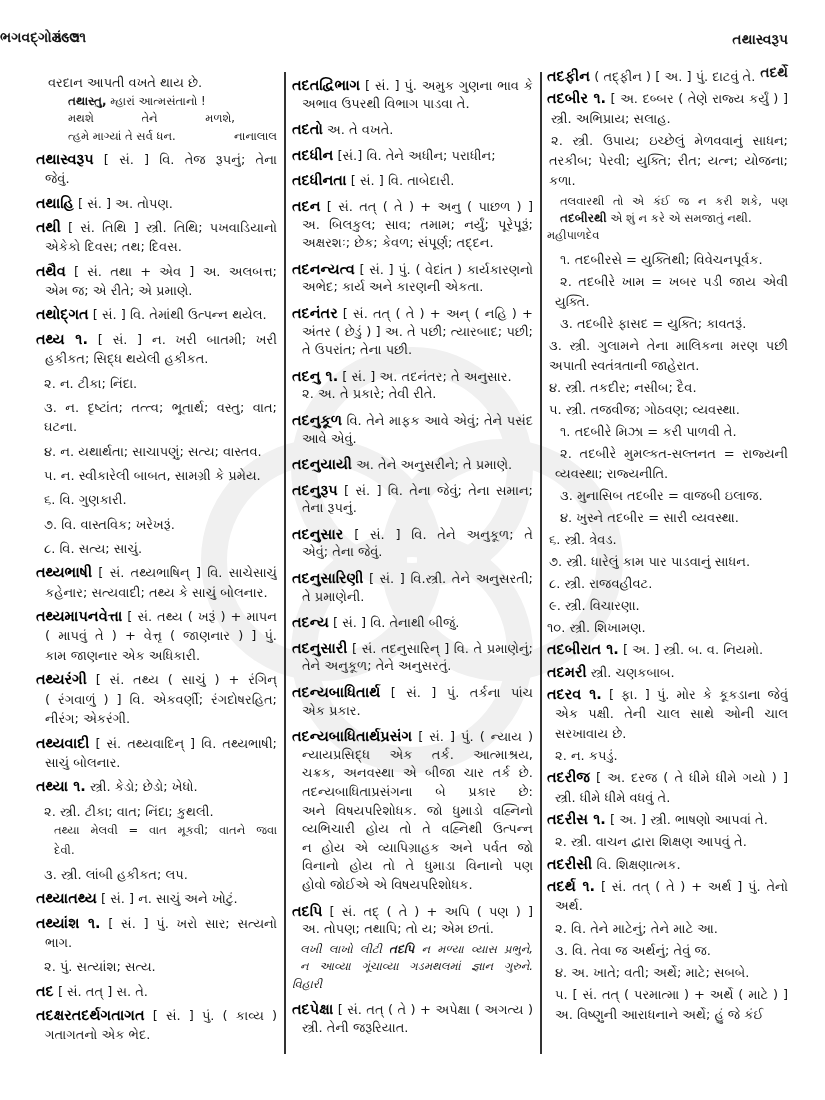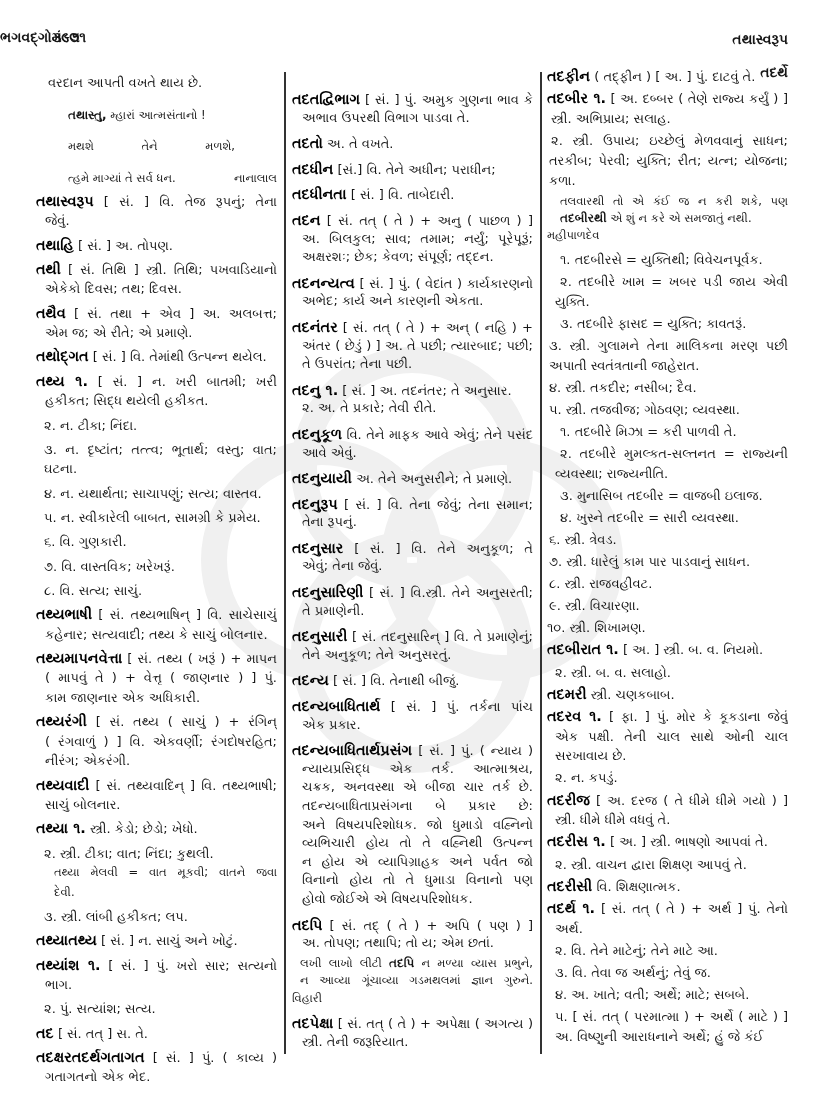--- a/index.html
+++ b/index.html
@@ -9,43 +9,43 @@
   }
   .watermark { position: absolute; left: 0; top: 0; width: 825px; height: 1100px; z-index: 0; }
   .hdr { position: absolute; font-weight: bold; font-size: 14px; line-height: 18px; z-index: 1; white-space: nowrap; }
   .hdr-page { left: 52px; top: 28px; }
   .hdr-title { left: 0; width: 825px; top: 28px; text-align: left; }
   .hdr-g1 { right: 37px; top: 30px; }
   .hdr-g2 { right: 37px; top: 51px; margin-top: 12px; }
   .rule { position: absolute; top: 72px; height: 982px; width: 1.5px; background: #333; z-index: 1; }
   .col { position: absolute; width: 241px; z-index: 1; }
   .colL { left: 36px; top: 73px; --lh: 19.5px; --gap: 4.8px; --qlh: 17.5px; }
-  .colM { left: 292px; top: 90px; --lh: 18.6px; --gap: 7px; --qlh: 17.5px; }
+  .colM { left: 292px; top: 76px; --lh: 18.6px; --gap: 7px; --qlh: 17.5px; }
   .colR { left: 547px; top: 67px; --lh: 19.8px; --gap: 2.3px; --qlh: 17px; }
   .blk { margin-top: var(--gap); }
   .blk:first-child { margin-top: 0; }
   .nogap { margin-top: 0 !important; }
-  .g2 { margin-top: 2px !important; }
+  .g2 { margin-top: 2px !important; font-style: italic; }
   .gb6 { margin-bottom: 6px; }
   .ln {
     height: var(--lh); line-height: var(--lh); overflow: hidden;
     font-size: 13px; text-align: left; word-break: keep-all;
   }
   .ln.j { text-align: justify; text-align-last: justify; }
   .hw { font-size: 14.5px; font-weight: bold; color: #000; }
   .q .ln { height: var(--qlh); line-height: var(--qlh); font-size: 11.5px; }
   .q.qn .ln { height: var(--lh); line-height: var(--lh); }
   .q b { font-weight: bold; font-size: 12px; }
   .wide { word-spacing: 44px; }
   .split { display: flex; justify-content: space-between; align-items: center; }
   .attr { font-size: 11.5px; }
   .ra { text-align: left; }
   .p2 { padding-left: 2px; } .p4 { padding-left: 4px; } .p8 { padding-left: 8px; }
   .p9 { padding-left: 9px; } .p10 { padding-left: 10px; } .p12 { padding-left: 12px; }
-  .p13 { padding-left: 13px; } .p18 { padding-left: 18px; } .p32 { padding-left: 32px; margin-top: 14px; }
+  .p13 { padding-left: 13px; } .p18 { padding-left: 18px; } .p32 { padding-left: 32px; }
 </style>
 </head>
 <body>
 
 <svg class="watermark" viewBox="0 0 825 1100">
   <g fill="none" stroke="#f0f0f0" stroke-width="26">
     <circle cx="412" cy="468" r="108"></circle>
     <circle cx="322" cy="560" r="108"></circle>
     <circle cx="502" cy="560" r="108"></circle>
     <circle cx="412" cy="652" r="108"></circle>
@@ -213,25 +213,25 @@
   </div>
   <div class="blk">
     <div class="ln j"><b class="hw">તદનુસાર</b> <span>[ સં. ] વિ. તેને અનુકૂળ; તે પ્રમાણેનું;</span></div>
     <div class="ln p10">એવું; તેના જેવું.</div>
   </div>
   <div class="blk">
     <div class="ln j"><b class="hw">તદનુસારિણી</b> <span>[ સં. ] વિ.સ્ત્રી. તેને અનુસરતી;</span></div>
     <div class="ln p10">તે પ્રમાણેની.</div>
   </div>
   <div class="blk">
+    <div class="ln"><b class="hw">તદન્ય</b> <span>[ સં. ] વિ. તેનાથી બીજું.</span></div>
+  </div>
+  <div class="blk">
     <div class="ln j"><b class="hw">તદનુસારી</b> <span>[ સં. તદનુસારિન્ ] વિ. તે પ્રમાણેનું;</span></div>
     <div class="ln p10">તેને અનુકૂળ; તેને અનુસરતું.</div>
-  </div>
-  <div class="blk">
-    <div class="ln"><b class="hw">તદન્ય</b> <span>[ સં. ] વિ. તેનાથી બીજું.</span></div>
   </div>
   <div class="blk">
     <div class="ln j"><b class="hw">તદન્યબાધિતાર્થ</b> <span>[ સં. ] પું. તર્કના પાંચ માંહેનો</span></div>
     <div class="ln p10">એક પ્રકાર.</div>
   </div>
   <div class="blk">
     <div class="ln j"><b class="hw">તદન્યબાધિતાર્થપ્રસંગ</b> <span>[ સં. ] પું. ( ન્યાય )</span></div>
     <div class="ln p10 j">ન્યાયપ્રસિદ્ધ એક તર્ક. આત્માશ્રય, અન્યોન્યાશ્રય,</div>
     <div class="ln p10 j">ચક્રક, અનવસ્થા એ બીજા ચાર તર્ક છે.</div>
     <div class="ln p10 j">તદન્યબાધિતાપ્રસંગના બે પ્રકાર છે: વ્યાપિગ્રાહક</div>
@@ -319,23 +319,20 @@
   <div class="blk">
     <div class="ln p2">૯. સ્ત્રી. વિચારણા.</div>
   </div>
   <div class="blk">
     <div class="ln">૧૦. સ્ત્રી. શિખામણ.</div>
   </div>
   <div class="blk">
     <div class="ln"><b class="hw">તદબીરાત ૧.</b> <span>[ અ. ] સ્ત્રી. બ. વ. નિયમો.</span></div>
   </div>
   <div class="blk">
-    <div class="ln p8">૨. સ્ત્રી. બ. વ. સલાહો.</div>
-  </div>
-  <div class="blk">
     <div class="ln"><b class="hw">તદમરી</b> <span>સ્ત્રી. ચણકબાબ.</span></div>
   </div>
   <div class="blk">
     <div class="ln j"><b class="hw">તદરવ ૧.</b> <span>[ ફા. ] પું. મોર કે કૂકડાના જેવું</span></div>
     <div class="ln p8 j">એક પક્ષી. તેની ચાલ સાથે ઓની ચાલ</div>
     <div class="ln p8">સરખાવાય છે.</div>
   </div>
   <div class="blk">
     <div class="ln p8">૨. ન. કપડું.</div>
   </div>

